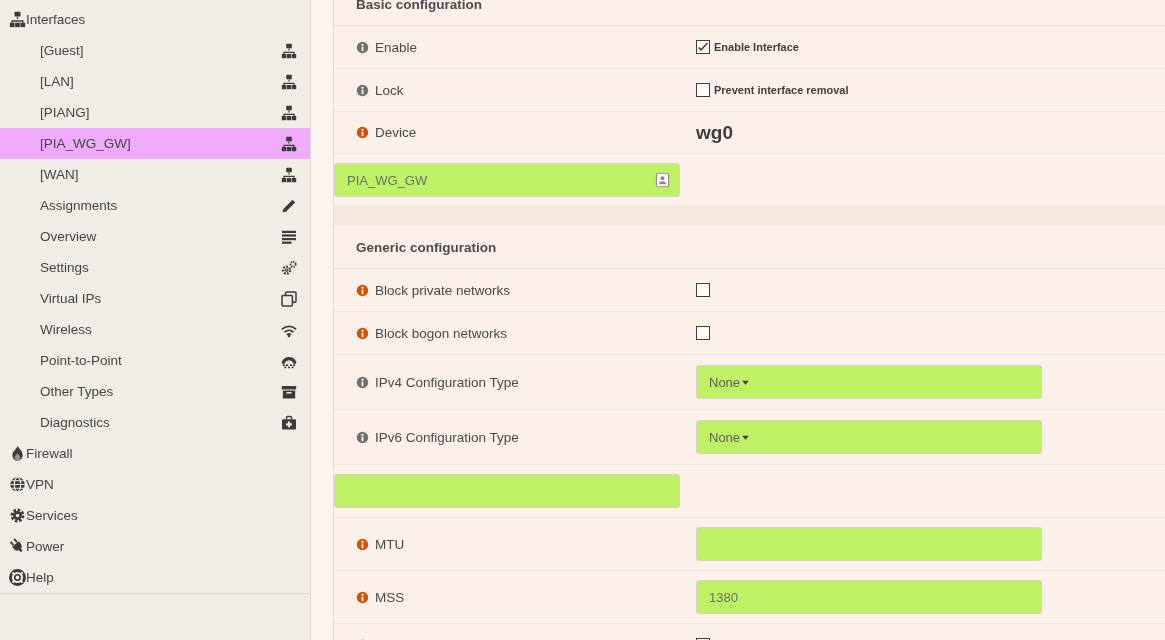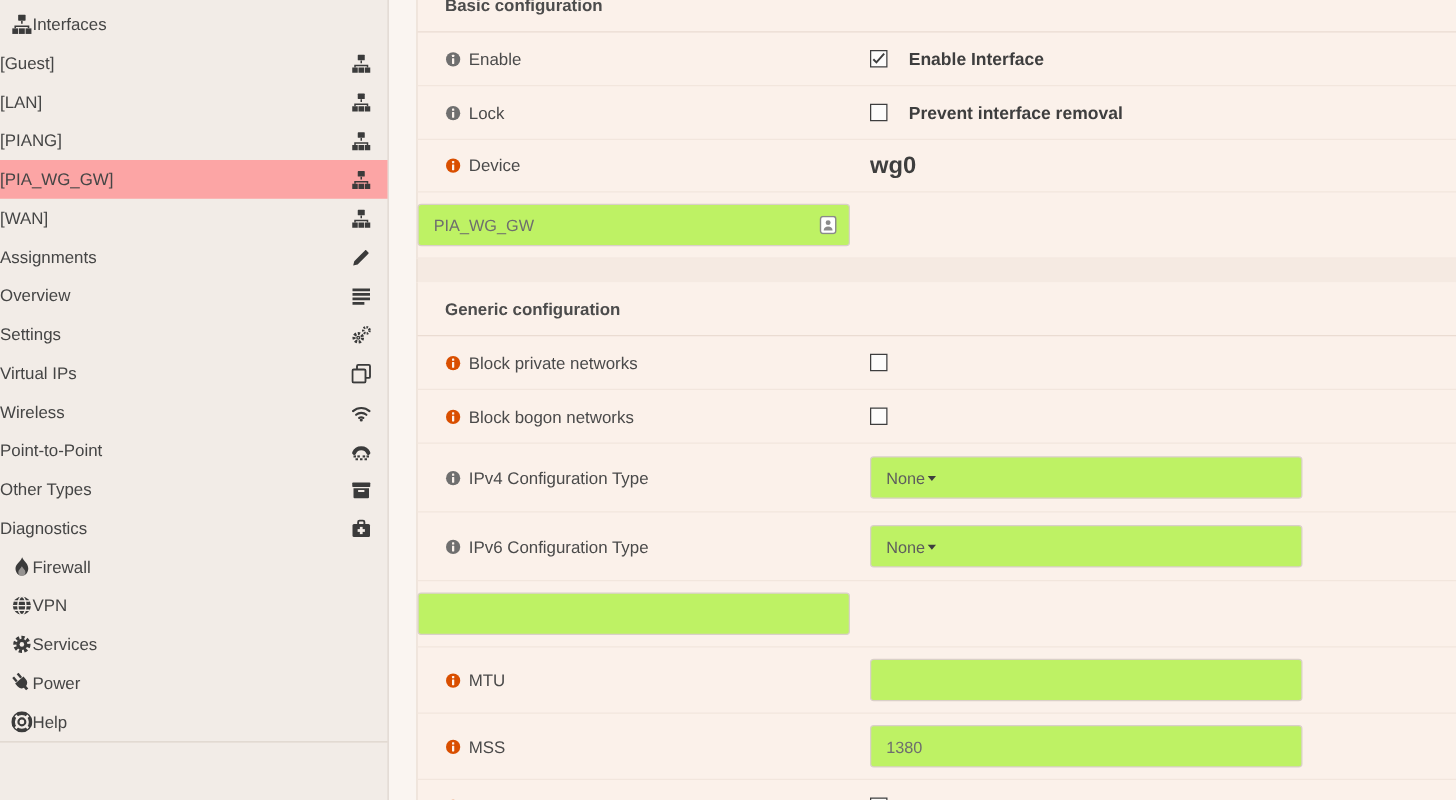--- a/index.html
+++ b/index.html
@@ -13,23 +13,23 @@
     position:absolute;left:0;top:0;width:311px;height:640px;
     background:#f2ece7;border-right:1px solid #ded6cf;box-sizing:border-box;
     padding-top:4px;
   }
   .side-item{
     height:31px;display:flex;align-items:center;
     color:#454545;font-size:13.5px;cursor:pointer;box-sizing:border-box;
   }
   .side-item.top{padding-left:9px}
   .side-item.top .lbl{}
-  .side-item.sub{padding-right:13px}
+  .side-item.sub{padding-left:40px;padding-right:13px}
   .side-item.sub .lbl{flex:1}
-  .side-item.active{background:#fca5a5}
+  .side-item.active{background:#f0abfc}
   .icon{display:inline-flex;align-items:center;justify-content:center}
   .icon svg{display:block}
   .side-divider{border-top:1px solid #ddd3cb;margin-top:0}
   
   .main{position:absolute;left:333px;top:0;right:0;height:640px;overflow:hidden}
   .section{background:#fbf1ea;border-left:1px solid #e6dacf}
   .section.first{margin-top:-17px}
   .section-gap{height:19px;background:#f5eae2;border-left:1px solid #e6dacf}
   .sec-header{
     height:42px;display:flex;align-items:center;padding-left:22px;
@@ -45,21 +45,21 @@
     width:362px;box-sizing:border-box;padding-left:22px;
     display:flex;align-items:center;gap:6px;
     color:#4a4a4a;font-size:13.5px;flex:none;
   }
   .row-control{display:flex;align-items:center}
   .checkbox{
     width:14px;height:14px;box-sizing:border-box;background:#fdfcfb;
     border:1.5px solid #3e3e3e;display:inline-flex;align-items:center;justify-content:center;
     cursor:pointer;flex:none;
   }
-  .cb-label{font-weight:bold;color:#3e3e3e;font-size:14px;margin-left:17px}
+  .cb-label{font-weight:bold;color:#3e3e3e;font-size:11px;margin-left:4px}
   .static-value{font-weight:bold;color:#3e3e3e;font-size:19px}
   .text-input,.select-box{
     width:346px;height:34px;box-sizing:border-box;
     background:#bef264;border:1px solid #d9d0c8;border-radius:3px;
     display:flex;align-items:center;padding:0 12px;
     color:#6e6e6e;font-size:13px;position:relative;
   }
   .select-box{justify-content:flex-start;color:#5d5d5d;cursor:pointer}
   .trail-icon{position:absolute;right:9px;top:50%;transform:translateY(-50%);cursor:pointer}
 </style>

